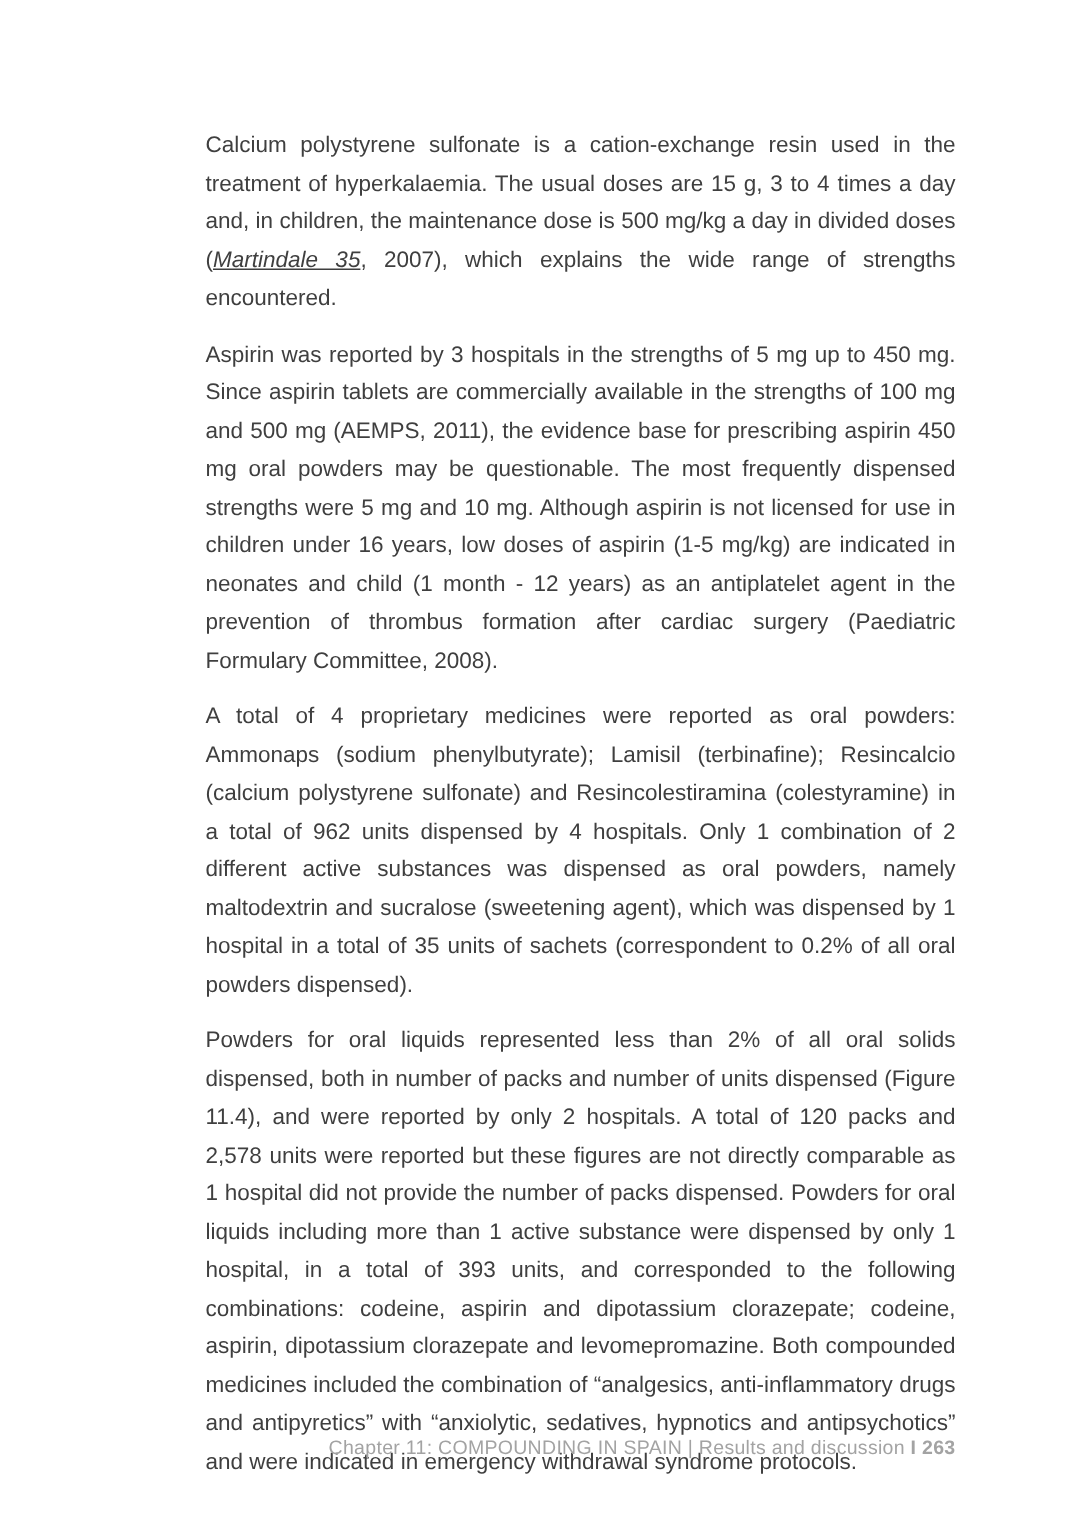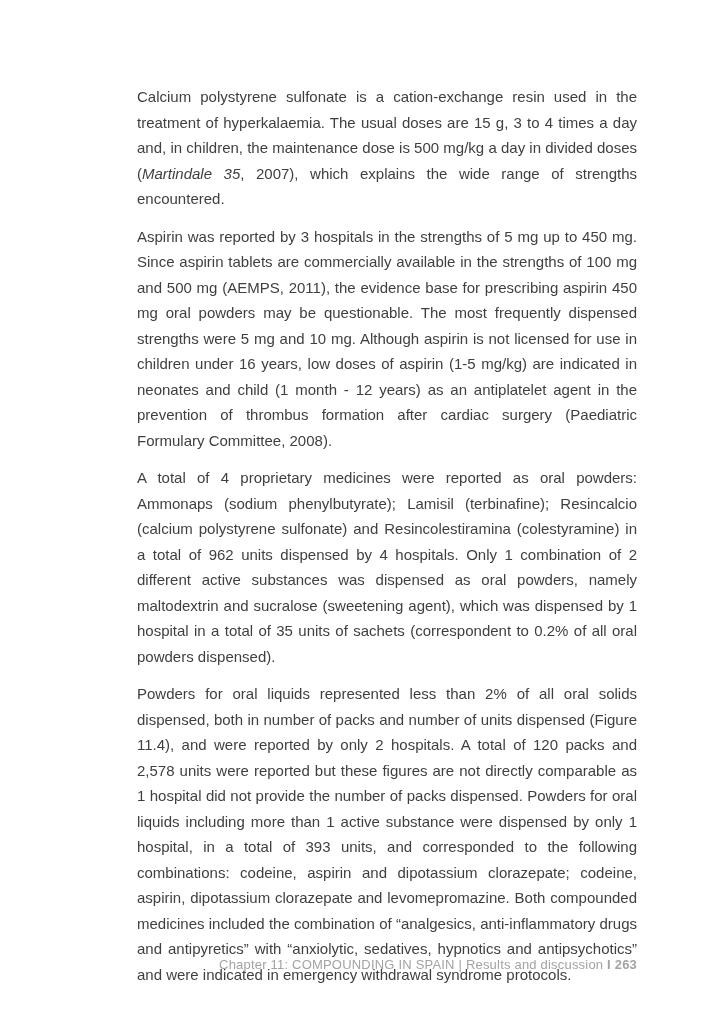--- a/index.html
+++ b/index.html
@@ -23,20 +23,21 @@
     color: #3f3f3f;
     font-size: 15px;
     line-height: 25.5px;
     text-align: justify;
   }
   .para {
     margin: 0 0 12px 0;
   }
   .italic {
     font-style: italic;
+    text-decoration: underline;
   }
   .footer {
     position: absolute;
     left: 137px;
     top: 956px;
     width: 500px;
     text-align: right;
     font-size: 13px;
     line-height: 18px;
     color: #a3a3a3;

